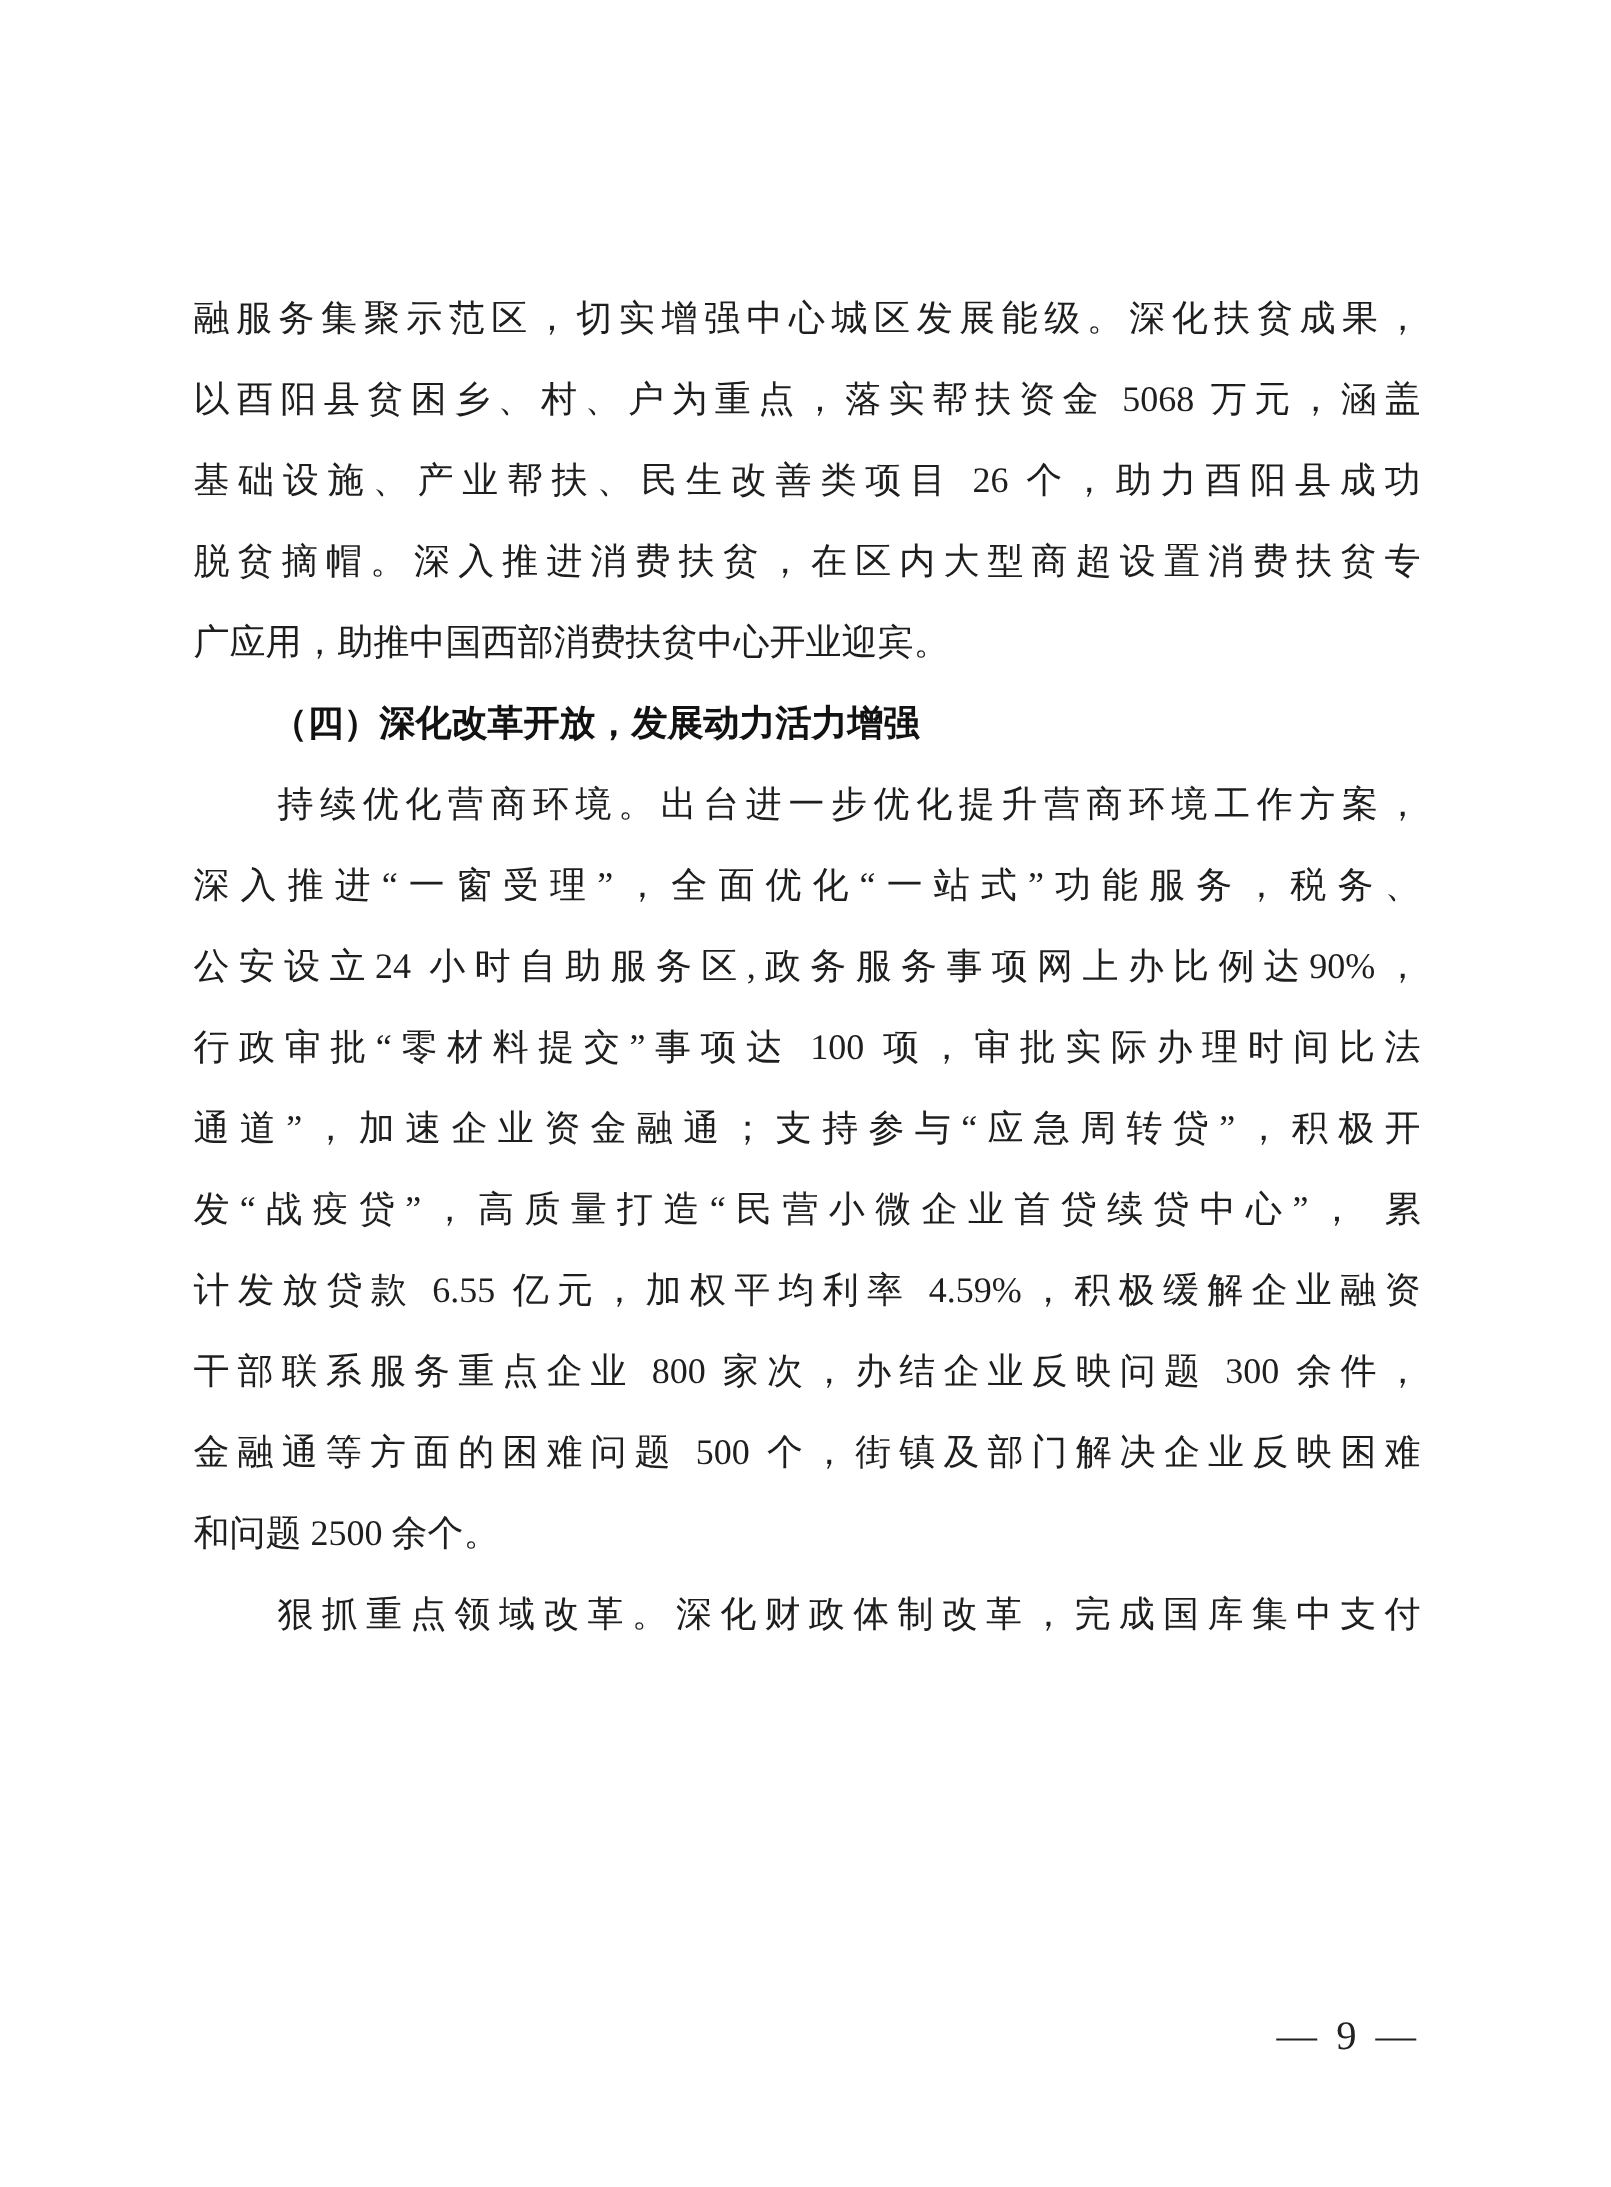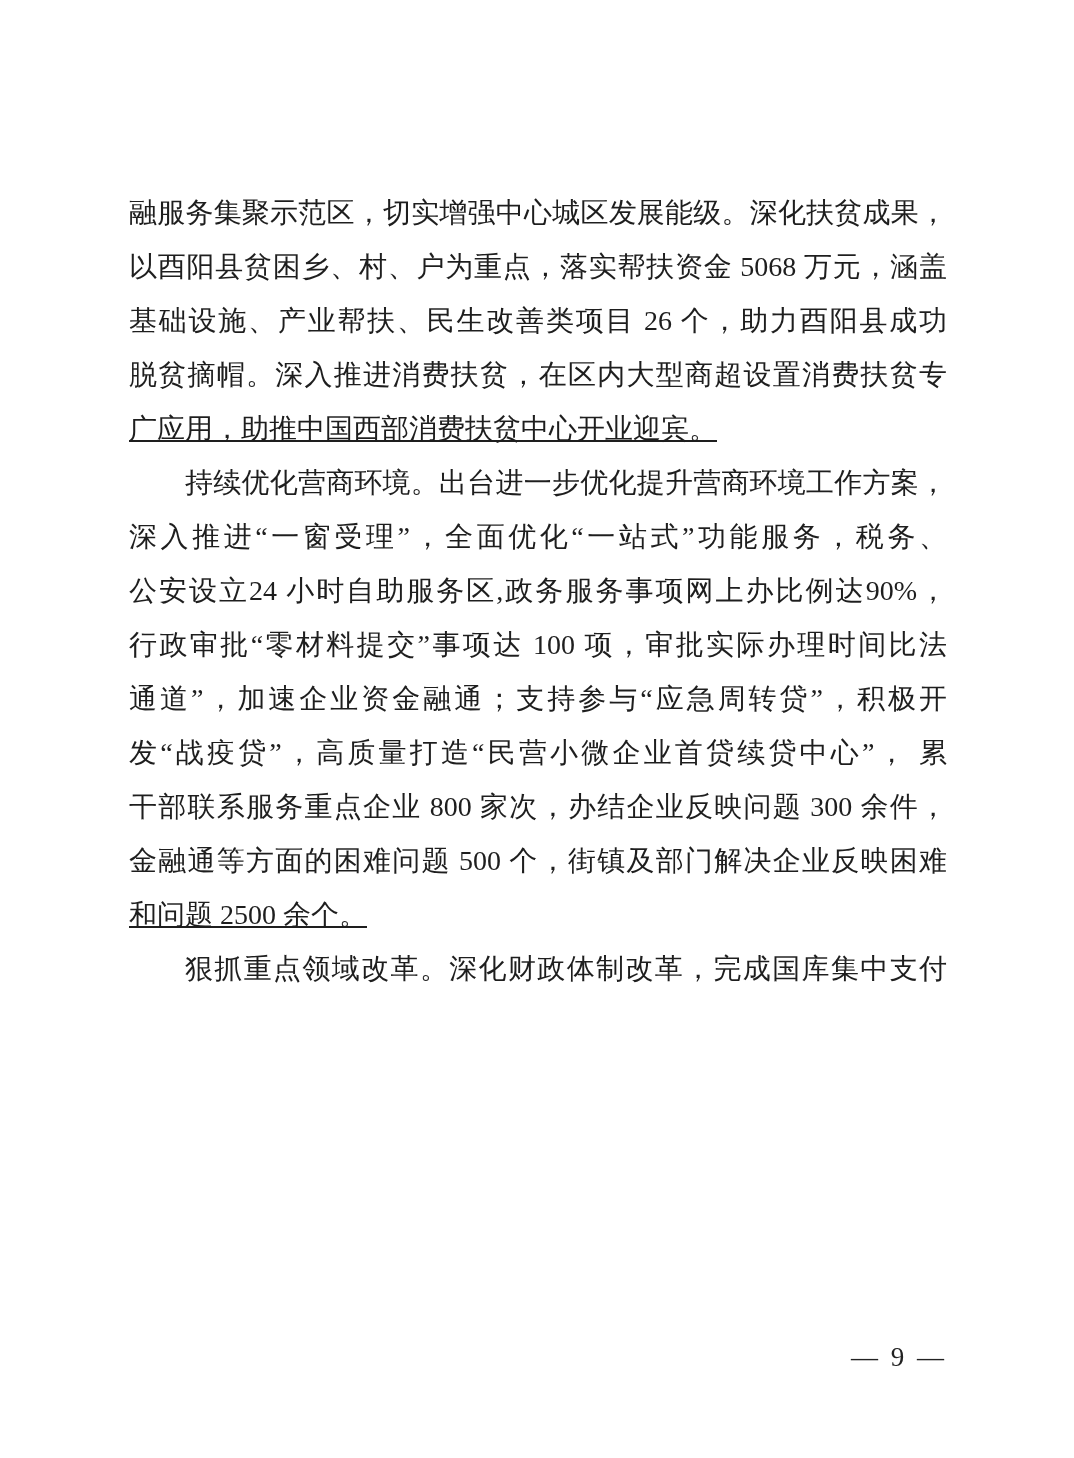--- a/index.html
+++ b/index.html
@@ -19,31 +19,30 @@
     background: #ffffff;
   }
   .doc {
     position: absolute;
     left: 129px;
     top: 186px;
     width: 818px;
     color: #1e1e1e;
   }
   .ln {
-    font-size: 28px;
+    font-size: 24px;
     height: 54px;
     line-height: 54px;
     text-align: justify;
     text-align-last: justify;
     overflow: hidden;
     white-space: normal;
   }
   .ln-short {
     text-align-last: left;
-    text-decoration: underline;
   }
   .ln-indent {
     text-indent: 56px;
   }
   .ln-head {
     font-weight: bold;
     text-align-last: left;
     text-indent: 52px;
     color: #121212;
   }
@@ -63,25 +62,27 @@
 </head>
 <body>
 
 <div class="page">
   <div class="doc">
     <div class="ln">融服务集聚示范区，切实增强中心城区发展能级。深化扶贫成果，</div>
     <div class="ln">以酉阳县贫困乡、村、户为重点，落实帮扶资金 5068 万元，涵盖</div>
     <div class="ln">基础设施、产业帮扶、民生改善类项目 26 个，助力酉阳县成功</div>
     <div class="ln">脱贫摘帽。深入推进消费扶贫，在区内大型商超设置消费扶贫专</div>
     <div class="ln ln-short">广应用，助推中国西部消费扶贫中心开业迎宾。</div>
+    <div class="ln ln-head">（四）深化改革开放，发展动力活力增强</div>
     <div class="ln ln-indent">持续优化营商环境。出台进一步优化提升营商环境工作方案，</div>
     <div class="ln">深入推进“一窗受理”，全面优化“一站式”功能服务，税务、</div>
     <div class="ln">公安设立24 小时自助服务区,政务服务事项网上办比例达90%，</div>
     <div class="ln">行政审批“零材料提交”事项达 100 项，审批实际办理时间比法</div>
     <div class="ln">通道”，加速企业资金融通；支持参与“应急周转贷”，积极开</div>
     <div class="ln">发“战疫贷”，高质量打造“民营小微企业首贷续贷中心”， 累</div>
+    <div class="ln">计发放贷款 6.55 亿元，加权平均利率 4.59%，积极缓解企业融资</div>
     <div class="ln">干部联系服务重点企业 800 家次，办结企业反映问题 300 余件，</div>
     <div class="ln">金融通等方面的困难问题 500 个，街镇及部门解决企业反映困难</div>
     <div class="ln ln-short">和问题 2500 余个。</div>
     <div class="ln ln-indent">狠抓重点领域改革。深化财政体制改革，完成国库集中支付</div>
   </div>
   <div class="page-number">— 9 —</div>
 </div>
 
 </body></html>

